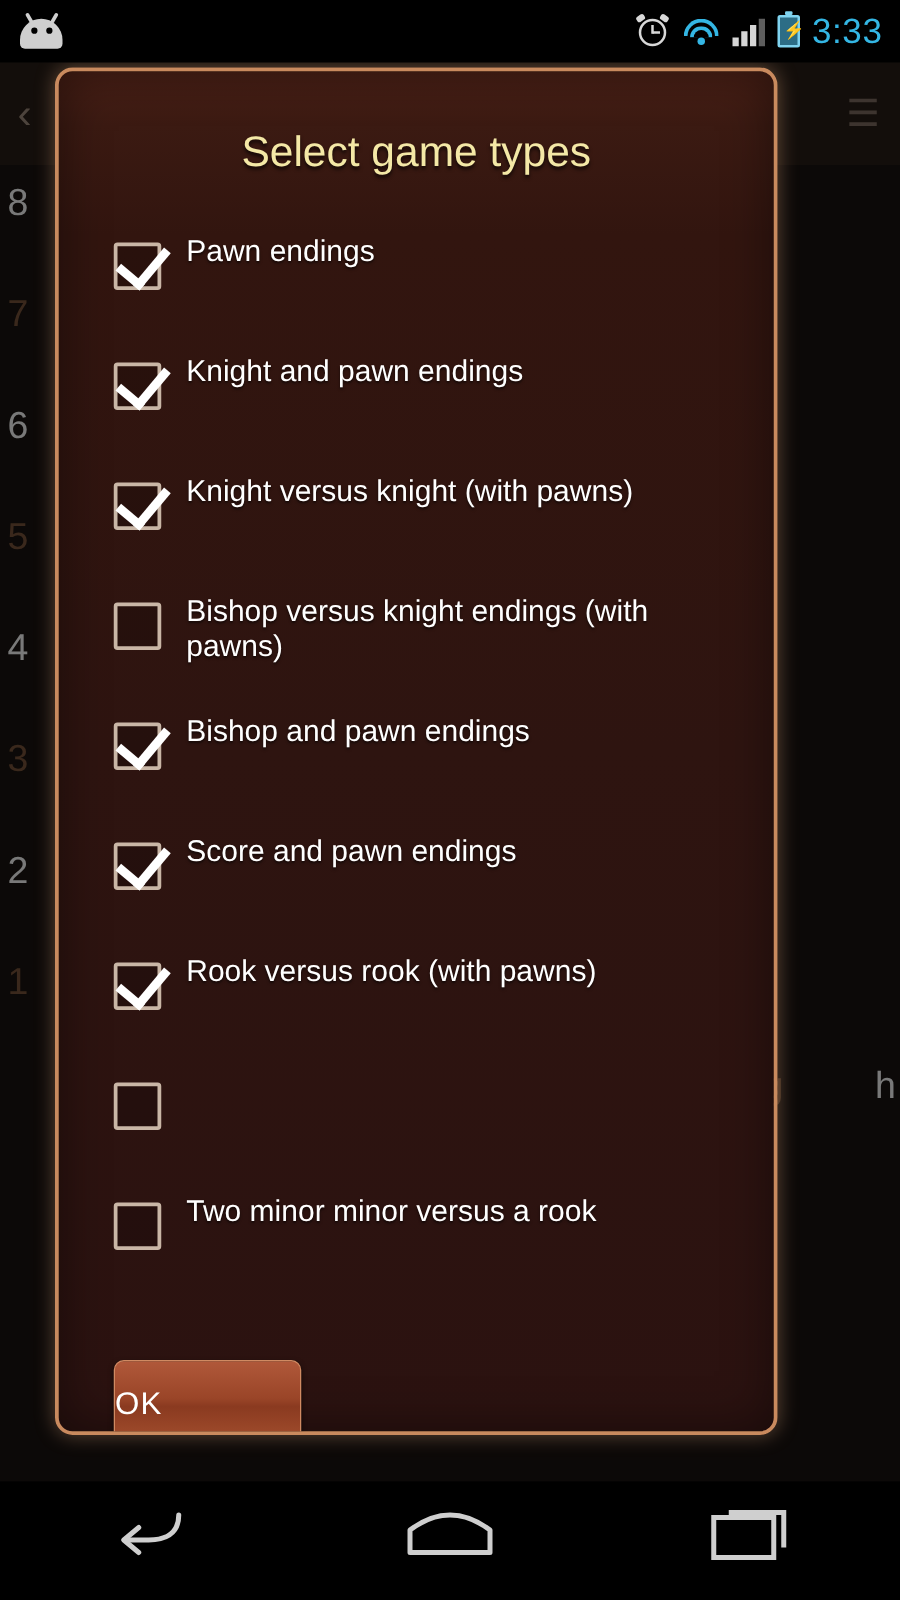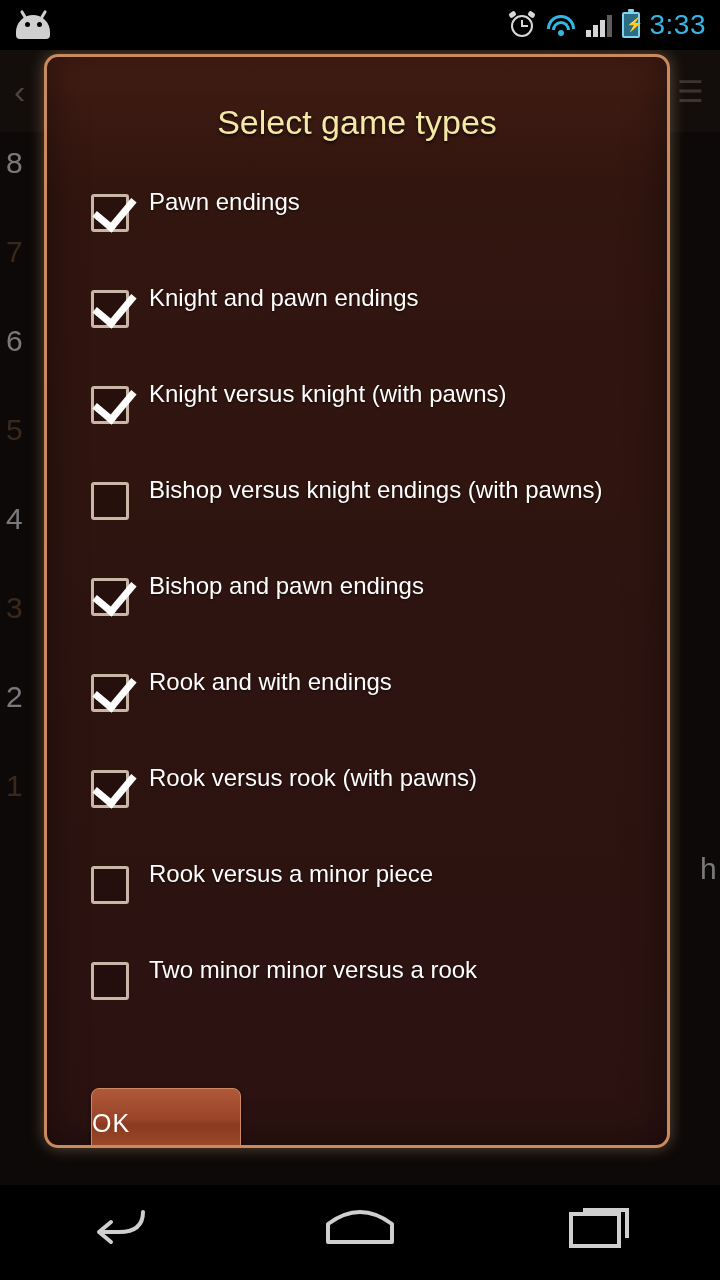--- a/index.html
+++ b/index.html
@@ -147,21 +147,21 @@
     background: #000; display: flex; align-items: center; justify-content: space-around;
     z-index: 40;
   }
   .nav-btn { width: 150px; height: 70px; position: relative; }
   .nav-back svg, .nav-home svg, .nav-recent svg { display:block; margin: 0 auto; }
 
   
   #dialog {
     position: absolute;
     left: 44px; top: 54px;
-    width: 626px; height: 1094px;
+    width: 578px; height: 1094px;
     border-radius: 14px;
     background: linear-gradient(180deg, #4a2016 0%, #3b1a12 4%, #32150f 12%, #2e1410 50%, #2b1210 100%);
     border: 3px solid #c98a5e;
     box-shadow: 0 0 16px rgba(255,190,140,0.35), inset 0 0 40px rgba(0,0,0,0.45);
     z-index: 30;
     overflow: hidden;
   }
   #dialog-title {
     text-align: center; color: #f4e8a6; font-size: 34px;
     padding-top: 46px; padding-bottom: 6px;
@@ -378,31 +378,30 @@
         <div class="opt-label">Bishop versus knight endings (with pawns)</div>
       </div>
 
       <div class="option">
         <div class="checkbox checked"></div>
         <div class="opt-label">Bishop and pawn endings</div>
       </div>
 
       <div class="option">
         <div class="checkbox checked"></div>
-        <div class="opt-label">Rook and with endings</div>
+        <div class="opt-label">Score and pawn endings</div>
       </div>
 
       <div class="option">
         <div class="checkbox checked"></div>
         <div class="opt-label">Rook versus rook (with pawns)</div>
       </div>
 
       <div class="option">
         <div class="checkbox"></div>
-        <div class="opt-label">Rook versus a minor piece</div>
       </div>
 
       <div class="option">
         <div class="checkbox"></div>
         <div class="opt-label">Two minor minor versus a rook</div>
       </div>
 
       <div id="ok-row">
         <div id="ok-button">OK</div>
       </div>

